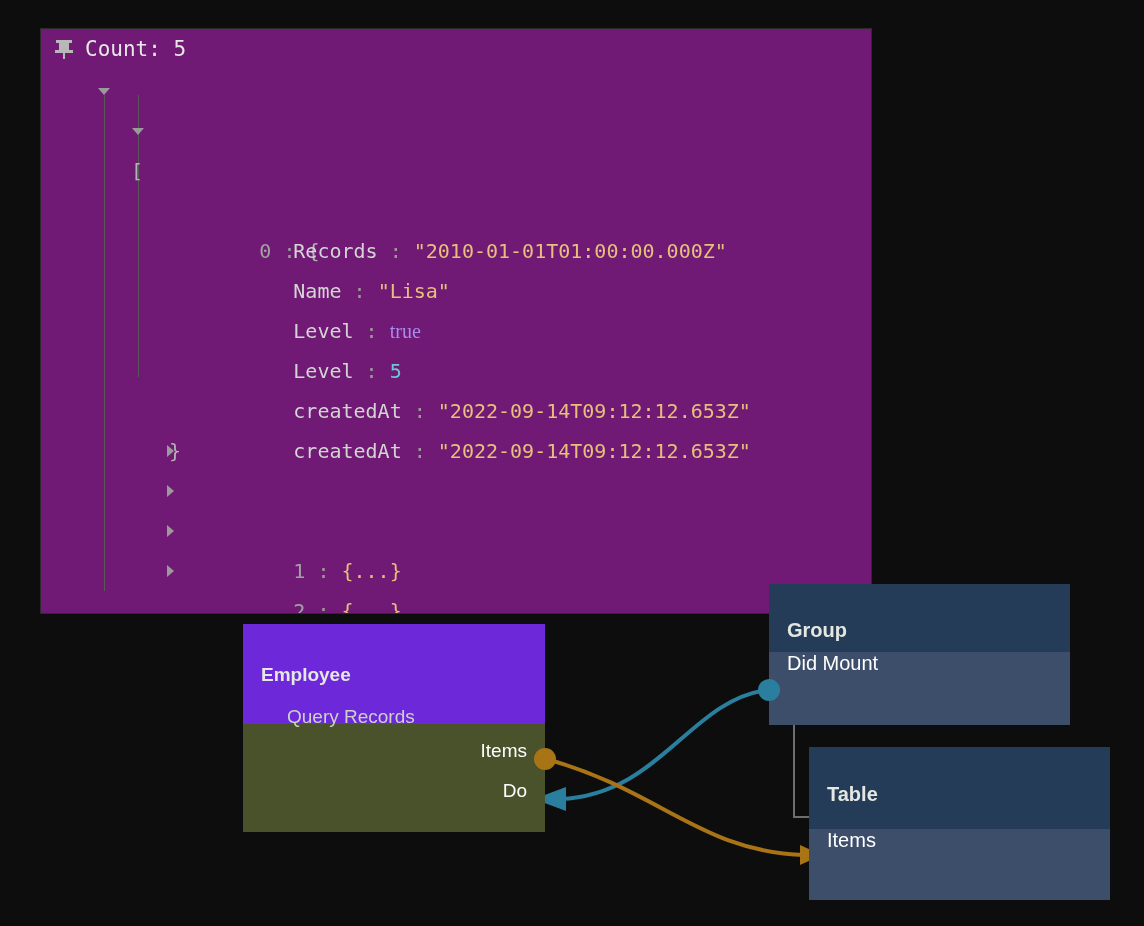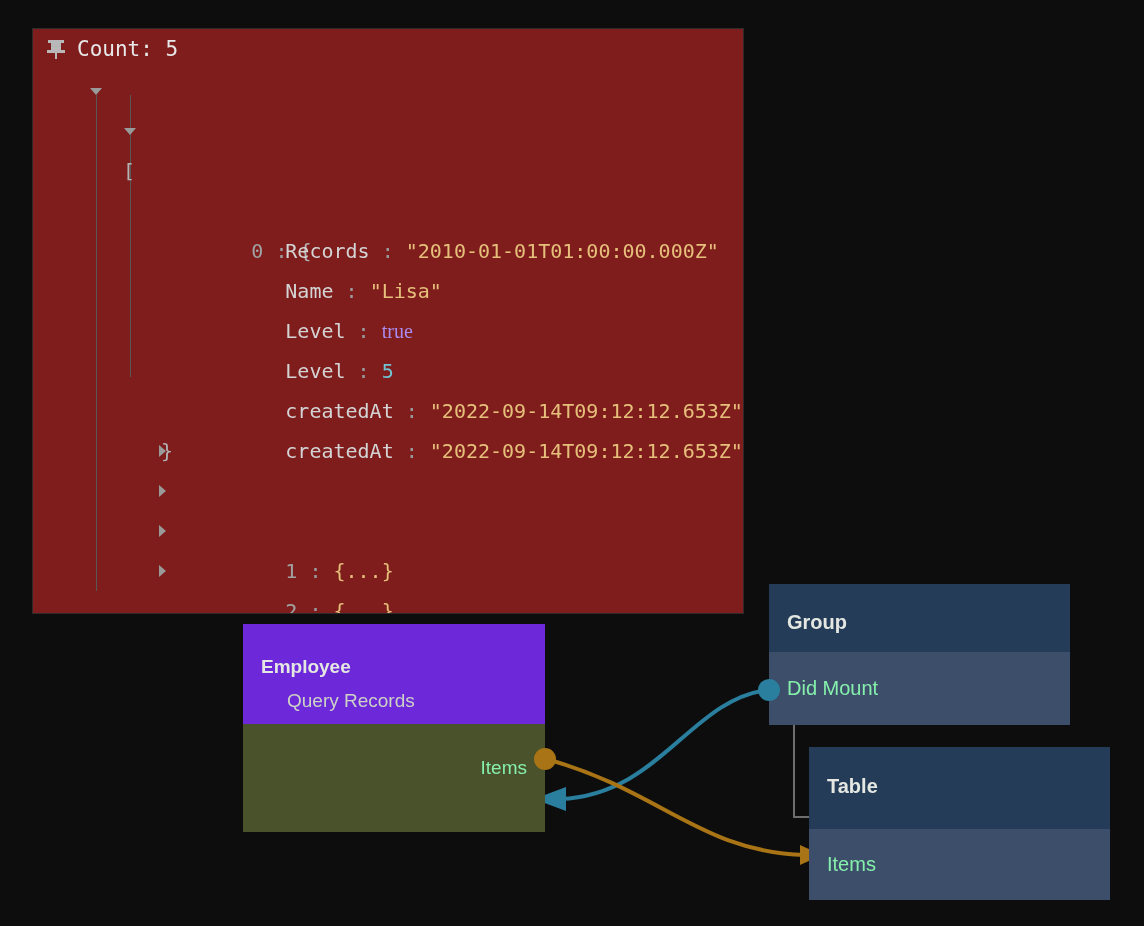--- a/index.html
+++ b/index.html
@@ -12,25 +12,25 @@
     height: 926px;
     position: relative;
     overflow: hidden;
     font-family: "Liberation Sans", sans-serif;
     -webkit-font-smoothing: antialiased;
   }
 
   
   #inspector {
     position: absolute;
-    left: 32px;
+    left: 40px;
     top: 28px;
-    width: 712px;
+    width: 832px;
     height: 586px;
-    background: #7f1d1d;
+    background: #701a75;
     border: 1px solid #2b2b2b;
     box-sizing: border-box;
     overflow: hidden;
   }
   .insp-header {
     display: flex;
     align-items: center;
     height: 40px;
     padding-left: 14px;
   }
@@ -116,41 +116,40 @@
 
   
   .node {
     position: absolute;
     box-sizing: border-box;
   }
   .node-header {
     color: #e4e7e2;
     font-weight: bold;
     font-size: 19px;
-    padding: 4px 18px;
+    padding: 12px 18px;
     display: flex;
     align-items: center;
   }
   .node-sub {
     color: #cdd2c6;
     font-size: 19px;
     padding: 0 18px;
     display: flex;
     align-items: center;
   }
   .node-body {
     display: flex;
     flex-direction: column;
   }
   .port-row {
     display: flex;
-    align-items: center;
-    color: #86efac;
+    color: #ffffff;
     font-size: 19px;
-    padding: 8px 18px;
+    padding: 0 18px;
     height: 40px;
   }
   .port-row.right { justify-content: flex-end; }
   .port-row.left  { justify-content: flex-start; }
 
   
   #node-employee {
     left: 243px;
     top: 624px;
     width: 302px;
@@ -331,20 +330,23 @@
 
 <div id="node-employee" class="node">
   <div class="emp-head">
     <div class="node-header">Employee</div>
     <div class="node-sub">Query Records</div>
   </div>
   <div class="node-body">
     <div class="port-row right">
       <span>Items</span>
     </div>
+    <div class="port-row right">
+      <span>Do</span>
+    </div>
   </div>
 </div>
 
 <div style="position:absolute; left:534px; top:748px; width:22px; height:22px;
             border-radius:50%; background:#a87415;"></div>
 
 <div id="node-group" class="node">
   <div class="grp-head">
     <div class="node-header">Group</div>
   </div>

